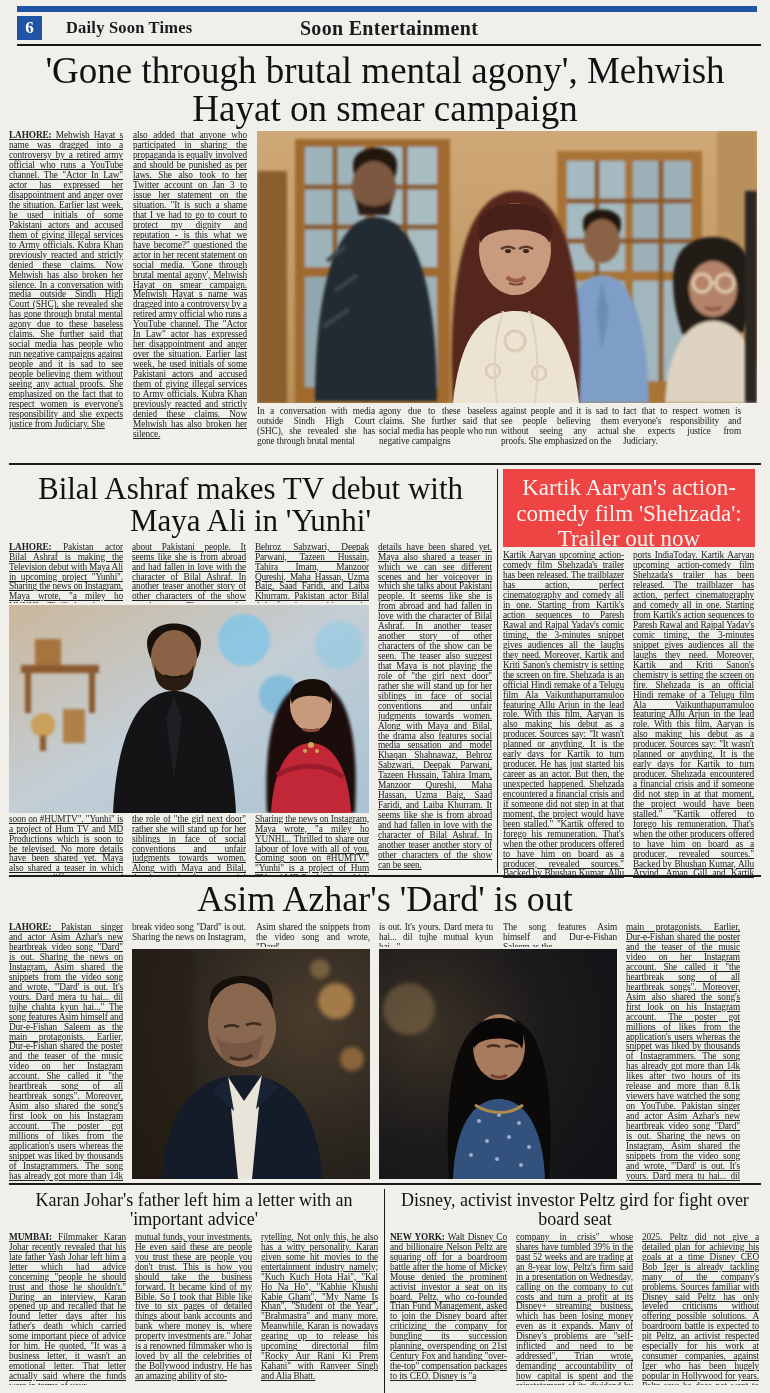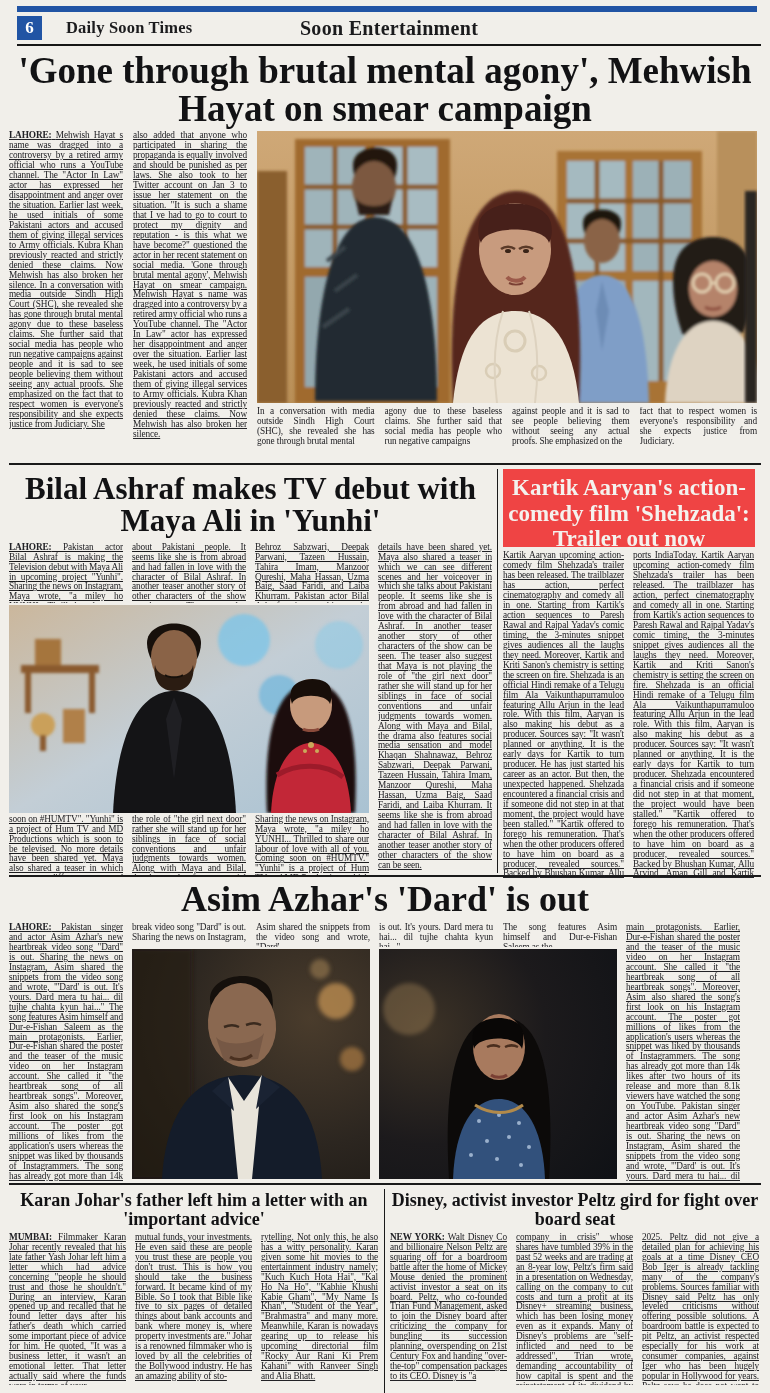--- a/index.html
+++ b/index.html
@@ -17,36 +17,36 @@
   
   .topbar{height:6px;background:#2154a4;margin:2px 4px 3px 8px;}
   .masthead{display:flex;align-items:center;height:26px;margin-left:8px;position:relative;}
   .pagenum{width:25px;height:24px;background:#2154a4;color:#fff;
     font:bold 17px/24px "Liberation Serif",serif;text-align:center;}
   .papername{font-weight:bold;font-size:16.5px;margin-left:24px;letter-spacing:.2px;}
   .sectionname{position:absolute;left:0;right:0;text-align:center;
     font-weight:bold;font-size:20px;letter-spacing:.3px;}
   .mastrule{border:none;border-top:2px solid #161616;margin:3px 0 0 8px;}
   
-  .headline{font-weight:bold;text-align:center;color:#121214;line-height:1.02;
+  .headline{font-weight:normal;text-align:center;color:#121214;line-height:1.02;
     font-family:"Liberation Serif",serif;}
   .rule{border:none;border-top:2px solid #1a1a1a;margin:2px 0;}
   .body-text{font-size:9.3px;line-height:1.07;text-align:justify;
     color:#222226;overflow:hidden;letter-spacing:-0.12px;}
   .dl{font-weight:bold;}
   .col{box-sizing:border-box;text-decoration:underline;}
   .photo{display:block;background:#999;overflow:hidden;}
   .vdiv{width:1px;background:#1a1a1a;}
   
   .a1-head{font-size:37px;margin:6px 0 4px 0;}
   .a1-body{display:flex;gap:10px;height:330px;margin-top:2px;}
   .a1-col{width:114px;height:330px;}
   .a1-right{width:500px;display:flex;flex-direction:column;}
   .a1-photo{width:500px;height:272px;}
-  .a1-caps{display:flex;gap:10px;margin-top:4px;align-items:center;}
+  .a1-caps{display:flex;gap:4px;margin-top:4px;align-items:center;}
   .a1-cap{width:118px;height:50px;}
   
   .row2{display:flex;margin-top:4px;height:404px;}
   .bilal{width:483px;}
   .row2 .vdiv{margin:0 5px;}
   .kartik{width:252px;}
   .b-head{font-size:31px;margin:4px 0 6px 0;}
   .b-body{display:flex;gap:9px;height:334px;position:relative;}
   .b-col{width:114px;height:334px;display:flex;flex-direction:column;}
   .b-top{height:60px;}
@@ -301,21 +301,21 @@
             <path d="M92 78c5-2 11-2 15 0M114 76c5-2 11-2 15 0" stroke="#3a2a1e" stroke-width="2.5" fill="none"></path>
             <path d="M98 108c6 4 16 3 22-2" stroke="#4a3020" stroke-width="3" fill="none"></path>
             <path d="M30 230c4-70 34-104 82-104 46 0 74 34 78 104z" fill="#141c2a"></path>
             <path d="M96 128l16 24 18-26-10 104h-14z" fill="#e8e4da"></path>
             <path d="M96 128l-16 14 22 20M130 126l18 12-24 22" fill="#1a2333"></path>
           </g>
         </svg>
       </div>
       <div class="as-block">
         <div class="as-strip">
-          <div class="body-text">is out. It's yours. Dard mera tu hai... dil tujhe chahta kyun hai..."</div>
+          <div class="body-text">is out. It's yours. Dard mera tu hai... dil tujhe mutual kyun hai..."</div>
           <div class="body-text">The song features Asim himself and Dur-e-Fishan Saleem as the</div>
         </div>
         <svg class="photo as-photo" viewBox="0 0 238 230" preserveAspectRatio="none">
           <defs>
             <radialGradient id="dk2" cx=".2" cy=".35" r="1">
               <stop offset="0" stop-color="#3c3226"></stop>
                 <stop offset=".5" stop-color="#1c1a1c"></stop>
                 <stop offset="1" stop-color="#101216"></stop>
             </radialGradient>
           </defs>

